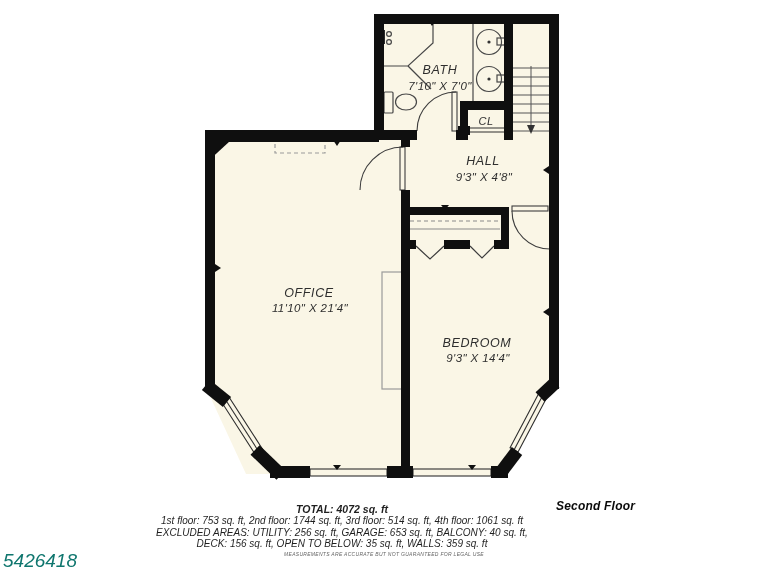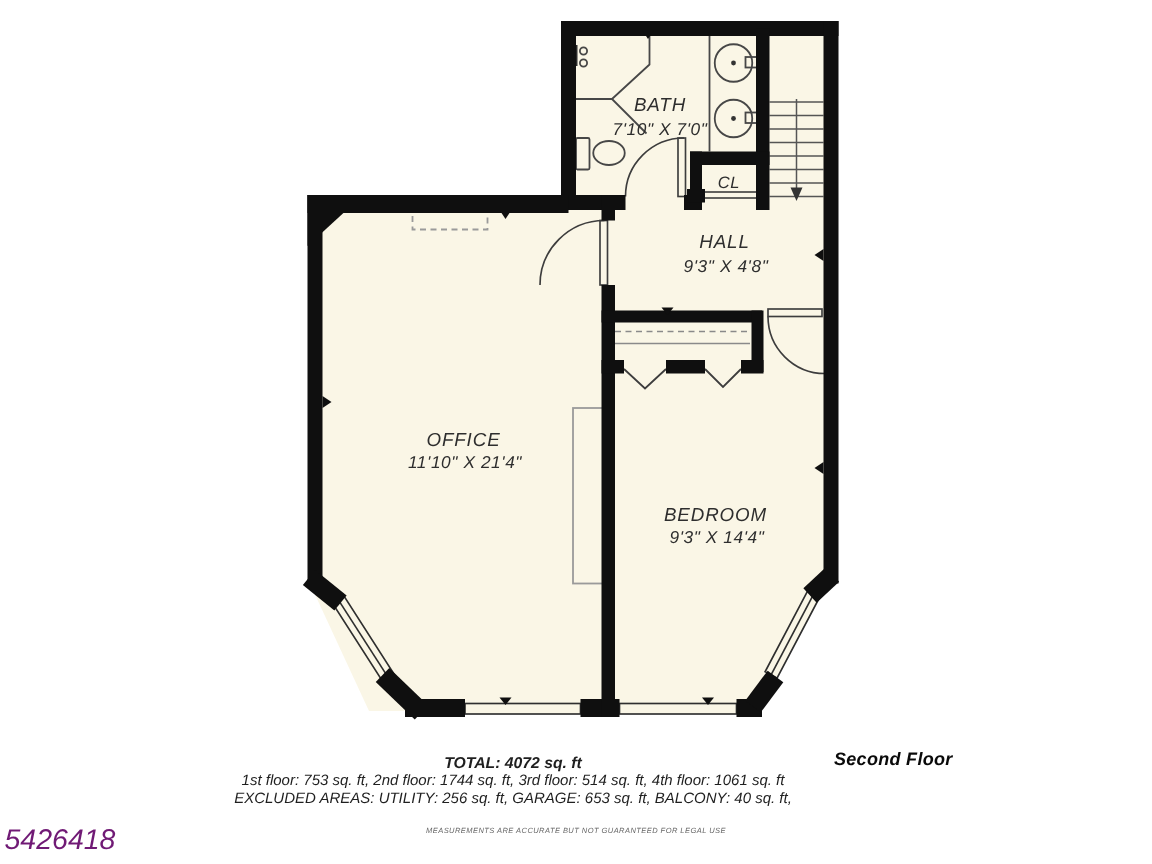--- a/index.html
+++ b/index.html
@@ -10,21 +10,21 @@
   svg text{font-family:"Liberation Sans",sans-serif;}
   .room-name{font-size:12.5px;fill:#2e2e2e;letter-spacing:.6px;}
   .room-dims{font-size:11.5px;fill:#2e2e2e;letter-spacing:.4px;}
   .cl-label{font-size:11px;fill:#2e2e2e;letter-spacing:.4px;}
   .summary{position:absolute;left:0;top:503px;width:684px;text-align:center;color:#1f1f1f;}
   .summary .total{font-size:10.5px;font-weight:bold;line-height:12px;}
   .summary .line{font-size:10px;line-height:11.5px;}
   .disclaimer{position:absolute;left:0;top:551px;width:768px;text-align:center;
     font-size:5px;color:#666;letter-spacing:.3px;}
   .floor-title{position:absolute;left:556px;top:477px;font-size:12px;font-weight:bold;color:#0a0a0a;letter-spacing:.2px;margin-top:22px;}
-  .photo-id{position:absolute;left:3px;top:550px;font-size:19px;color:#701a75;}
+  .photo-id{position:absolute;left:3px;top:550px;font-size:19px;color:#0f766e;}
 </style>
 </head>
 <body>
 
 <div class="screen">
 
   <svg width="768" height="576" viewBox="0 0 768 576">
 
     <g>
       <rect x="377" y="17" width="179" height="120" fill="#FAF6E6"></rect>
@@ -146,17 +146,18 @@
       <text class="room-name" x="477" y="347">BEDROOM</text>
       <text class="room-dims" x="478" y="362">9'3" X 14'4"</text>
     </g>
   </svg>
 
   
   <div class="summary">
     <div class="total">TOTAL: 4072 sq. ft</div>
     <div class="line">1st floor: 753 sq. ft, 2nd floor: 1744 sq. ft, 3rd floor: 514 sq. ft, 4th floor: 1061 sq. ft</div>
     <div class="line">EXCLUDED AREAS: UTILITY: 256 sq. ft, GARAGE: 653 sq. ft, BALCONY: 40 sq. ft,</div>
+    <div class="line">DECK: 156 sq. ft, OPEN TO BELOW: 35 sq. ft, WALLS: 359 sq. ft</div>
   </div>
   <div class="disclaimer">MEASUREMENTS ARE ACCURATE BUT NOT GUARANTEED FOR LEGAL USE</div>
   <div class="floor-title">Second Floor</div>
   <div class="photo-id">5426418</div>
 </div>
 
 </body></html>

